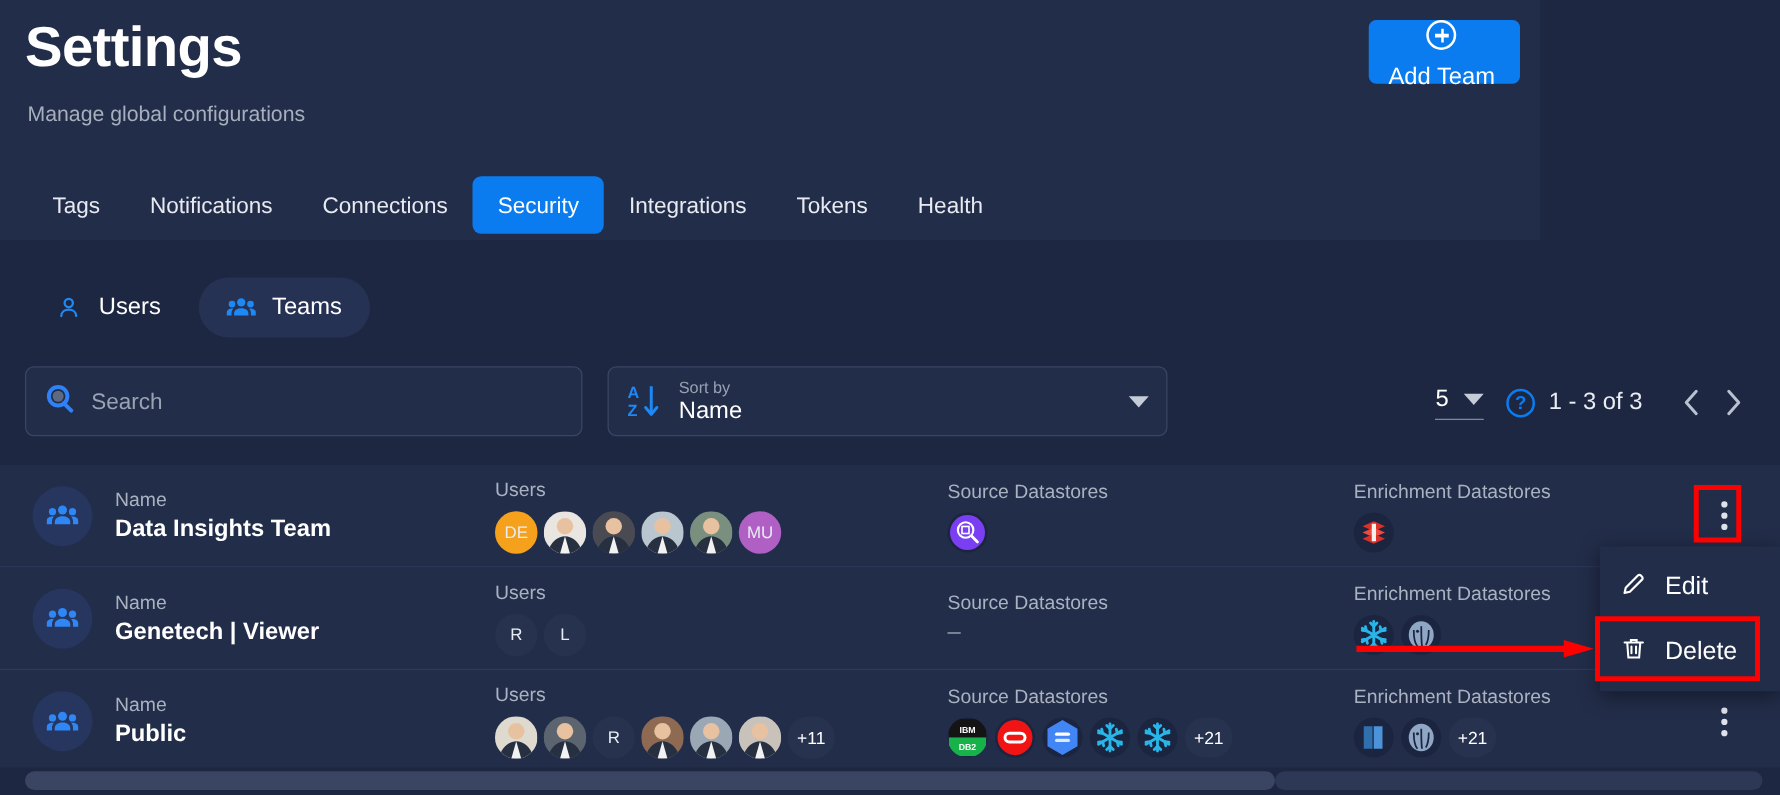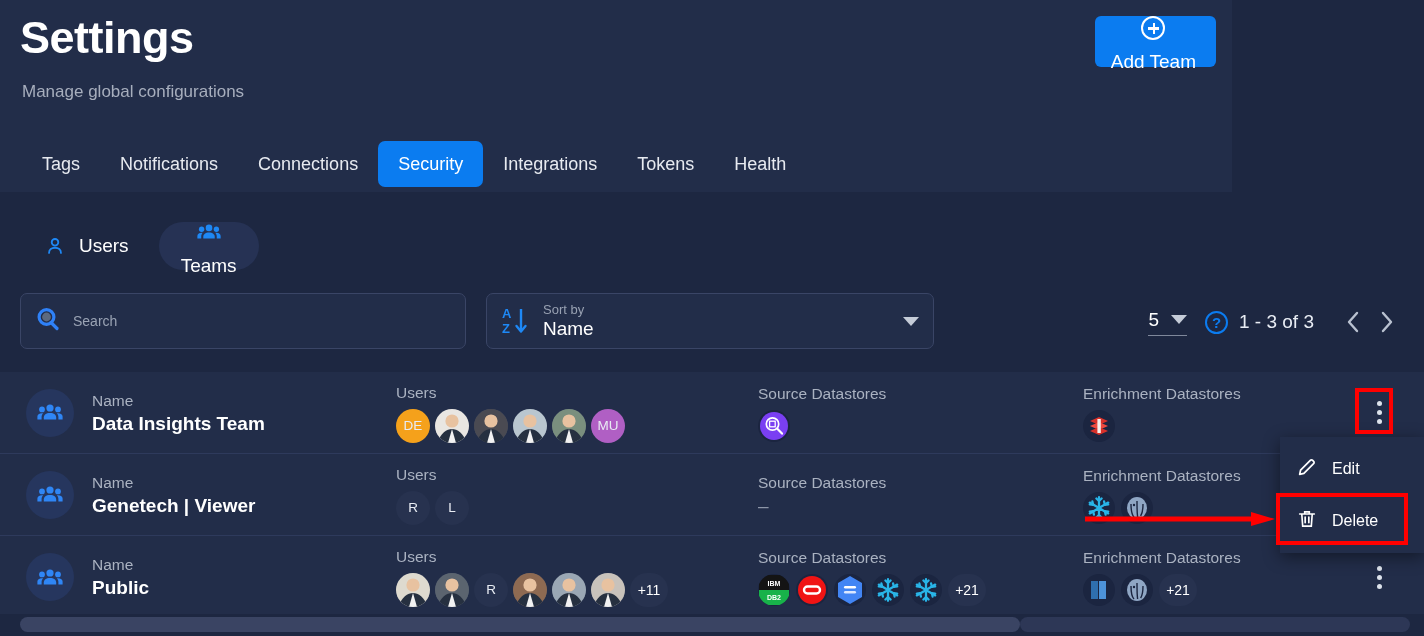--- a/index.html
+++ b/index.html
@@ -32,29 +32,29 @@
 
   
   .tabs { position: absolute; left: 22px; top: 141px; display: flex; align-items: center; gap: 0px; }
   .tab { height: 46px; padding: 0 20px; display: flex; align-items: center; justify-content: center;
          font-size: 18px; color: #e7eaf0; border-radius: 7px; cursor: pointer; white-space: nowrap; }
   .tab.active { background: #0b7cf0; color: #ffffff; }
 
   
   .subnav { position: absolute; left: 22px; top: 222px; display: flex; align-items: center; gap: 8px; }
   .seg { height: 48px; padding: 0 22px; border-radius: 24px; display: flex; align-items: center; gap: 13px; cursor: pointer; }
-  .seg.active { background: #263254; flex-direction: column; }
+  .seg.active { background: #263254; }
   .seg .lbl { font-size: 19px; color: #ffffff; }
   .ico-person svg, .ico-people svg { display: block; }
 
   
   .searchbox { position: absolute; left: 20px; top: 293px; width: 446px; height: 56px;
                border: 1px solid #3a4straight; border: 1px solid #3a4566; border-radius: 7px; background: #222d49;
                display: flex; align-items: center; padding: 0 14px; gap: 12px; cursor: text; }
-  .search-ph { font-size: 14px; color: #9aa3b4; }
+  .search-ph { font-size: 18px; color: #9aa3b4; }
 
   .sortbox { position: absolute; left: 486px; top: 293px; width: 448px; height: 56px;
              border: 1px solid #3a4566; border-radius: 7px; background: #222d49;
              display: flex; align-items: center; padding: 0 14px; gap: 14px; cursor: pointer; }
   .az-icon { width: 28px; height: 34px; position: relative; flex: 0 0 auto; color: #1e88f5; }
   .sort-texts { display: flex; flex-direction: column; justify-content: center; line-height: 1.15; flex: 1; }
   .sort-label { font-size: 13px; color: #98a1b2; }
   .sort-value { font-size: 19px; color: #ffffff; }
   .caret { width: 0; height: 0; border-left: 8px solid transparent; border-right: 8px solid transparent; border-top: 9px solid #c5ccd8; }
 
@@ -97,21 +97,21 @@
   .ds.more { background: #27324f; color: #ffffff; font-size: 14px; width: 38px; border-radius: 19px; }
 
   .kebab { position: absolute; right: 32px; top: 50%; transform: translateY(-50%);
            width: 26px; height: 34px; display: flex; flex-direction: column; align-items: center; justify-content: center; gap: 4px; cursor: pointer; }
   .kebab i { width: 5px; height: 5px; border-radius: 50%; background: #dde3ec; display: block; }
 
   
   .ctxmenu { position: absolute; left: 1280px; top: 437px; width: 144px; background: #222d49;
              box-shadow: 0 4px 16px rgba(0,0,0,.45); padding: 6px 0; z-index: 20; }
   .ctxitem { height: 52px; display: flex; align-items: center; gap: 14px; padding: 0 16px; cursor: pointer; }
-  .ctxitem .lbl { font-size: 16px; color: #ffffff; }
+  .ctxitem .lbl { font-size: 20px; color: #ffffff; }
 
   
   .anno { position: absolute; border: 4px solid #ff0000; z-index: 30; pointer-events: none; }
   .anno-kebab { left: 1355px; top: 388px; width: 38px; height: 46px; }
   .anno-delete { left: 1276px; top: 493px; width: 132px; height: 52px; }
   .arrow { position: absolute; left: 1085px; top: 512px; width: 190px; height: 14px; z-index: 29; pointer-events: none; }
 
   
   .scroll-track { position: absolute; left: 0; bottom: 0; width: 1424px; height: 22px; background: #1d2741; }
   .scroll-thumb { position: absolute; left: 20px; bottom: 4px; width: 1000px; height: 15px; background: #3a4463; border-radius: 8px; cursor: pointer; }

